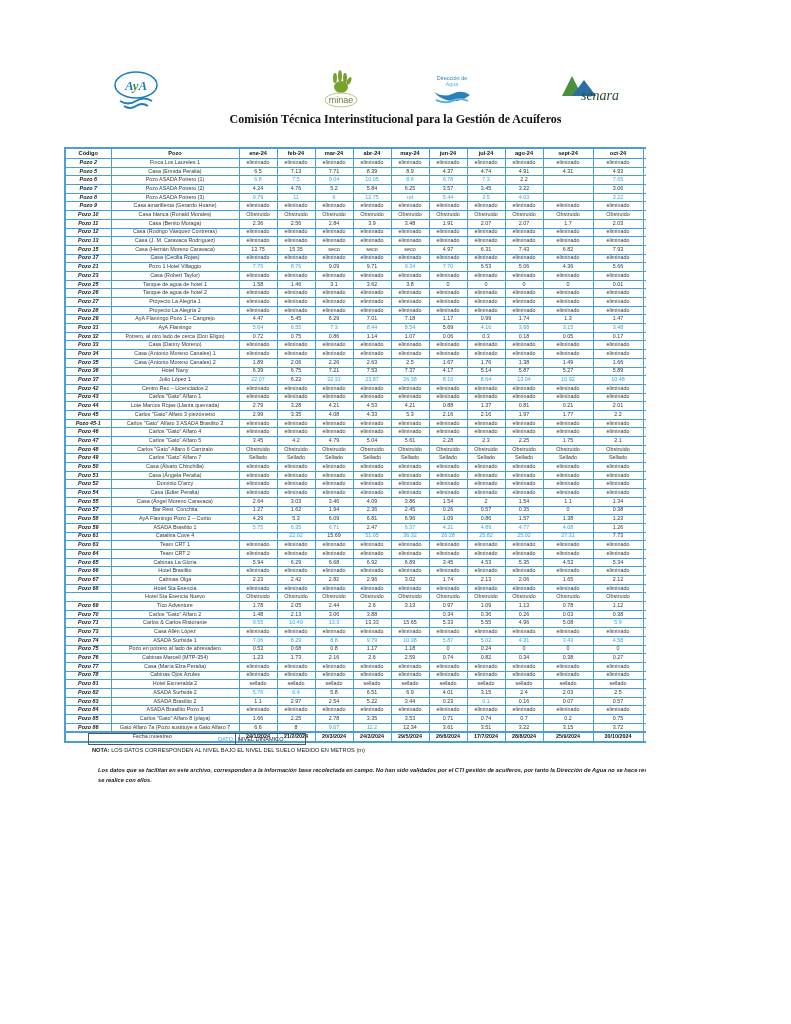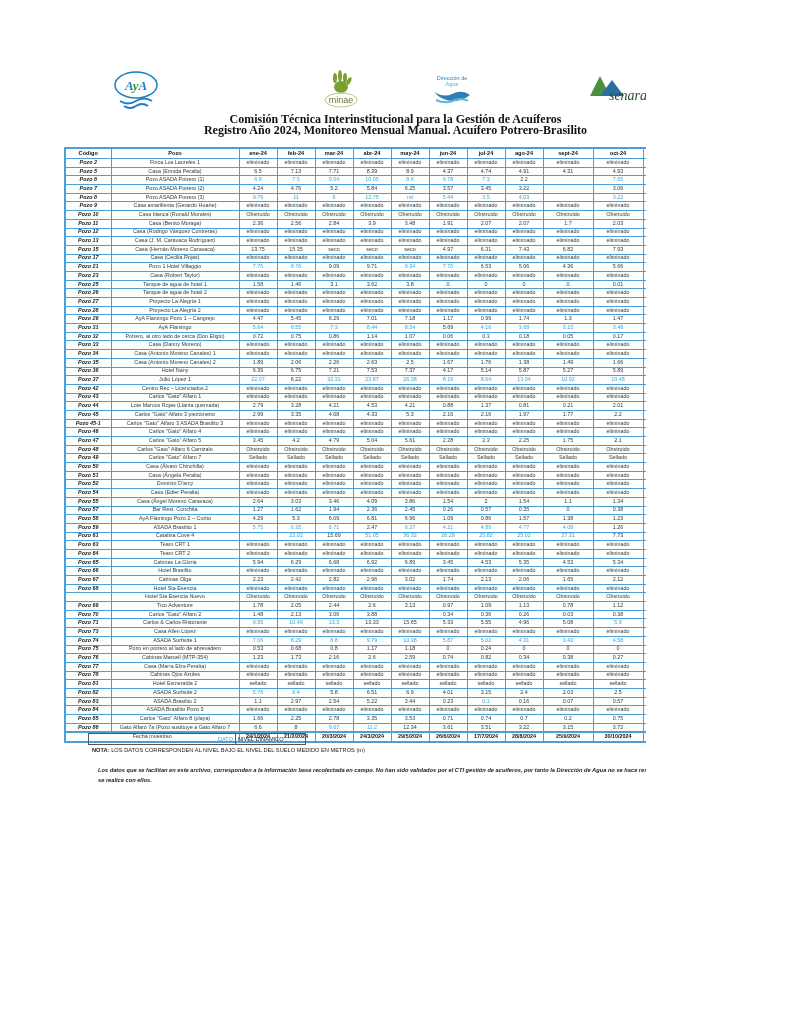--- a/index.html
+++ b/index.html
@@ -6,21 +6,21 @@
   body{width:791px;height:1024px;font-family:"Liberation Sans",sans-serif;color:#333;}
   .page{position:relative;width:646px;height:1024px;background:#fff;overflow:hidden;}
 
   
   .logos{position:absolute;top:70px;left:0;width:791px;height:46px;}
   .logo{position:absolute;top:0;}
   .logo svg{display:block;}
   .logo-aya{left:112px;}
   .logo-minae{left:286px;margin-left:36px;}
   .logo-agua{left:430px;}
-  .logo-senara{left:584px;}
+  .logo-senara{left:556px;}
 
   
   .title{position:absolute;top:114px;left:0;width:791px;text-align:center;
          font-family:"Liberation Serif",serif;font-weight:bold;font-size:12px;line-height:10.5px;color:#111;}
 
   
   .tablewrap{position:absolute;top:147px;left:64px;}
   table{border-collapse:collapse;table-layout:fixed;width:664px;border:2px solid #4a9fd8;}
   col.c-code{width:46px;} col.c-name{width:128px;}
   col.c-m{width:38px;} col.c-sep{width:50px;} col.c-oct{width:50px;} col.c-nov{width:40px;} col.c-dic{width:46px;}
@@ -85,21 +85,20 @@
       <svg width="70" height="40" viewBox="0 0 70 40">
         <path d="M6 26 L16 6 L26 26 z" fill="#4a8f3c"></path>
         <path d="M16 26 L28 10 L40 26 z" fill="#2b6ea5"></path>
         <text x="44" y="30" text-anchor="middle" font-size="14" font-style="italic" fill="#264d2a" font-family="Liberation Serif,serif">senara</text>
       </svg>
     </div>
   </div>
 
   <div class="title">
     <div>Comisión Técnica Interinstitucional para la Gestión de Acuíferos</div>
-    <div>Registro Año 2024, Monitoreo Mensual Manual. Acuífero Potrero-Brasilito</div>
   </div>
 
   <div class="tablewrap">
     <table>
       <colgroup>
         <col class="c-code">
           <col class="c-name">
         <col class="c-m">
           <col class="c-m">
           <col class="c-m">

